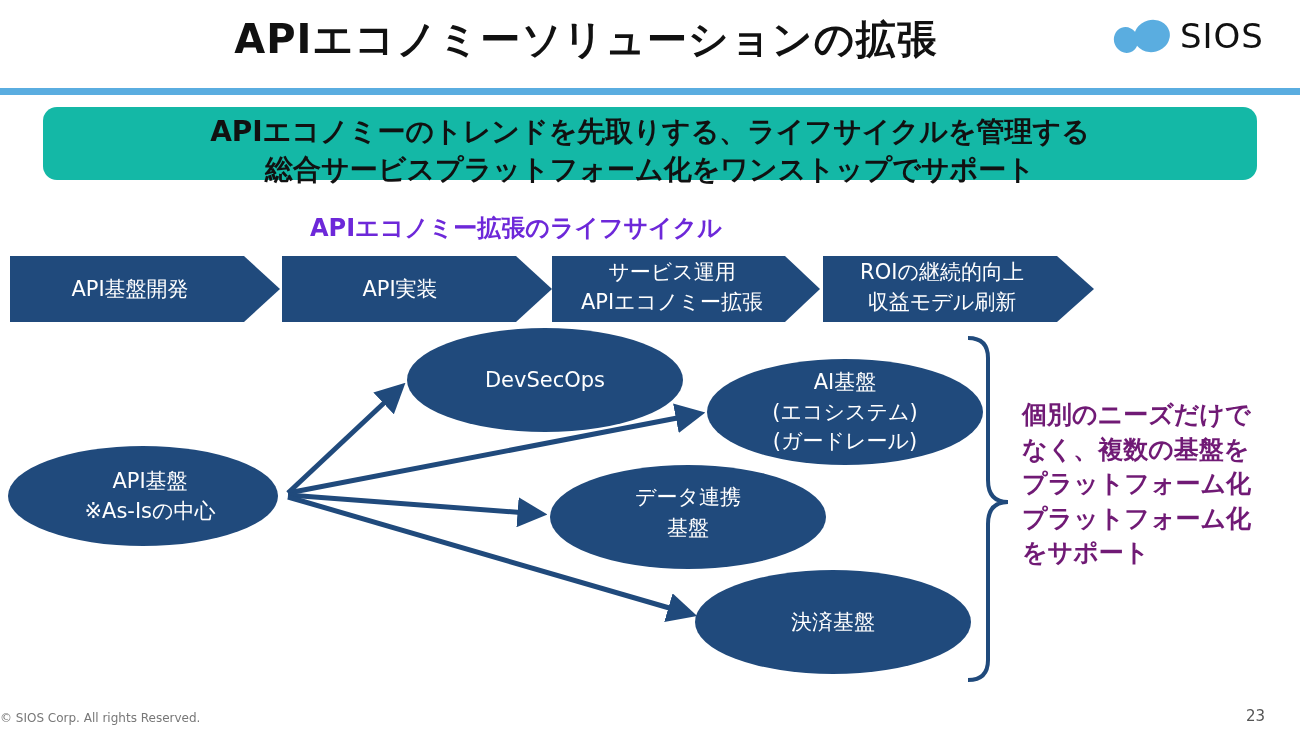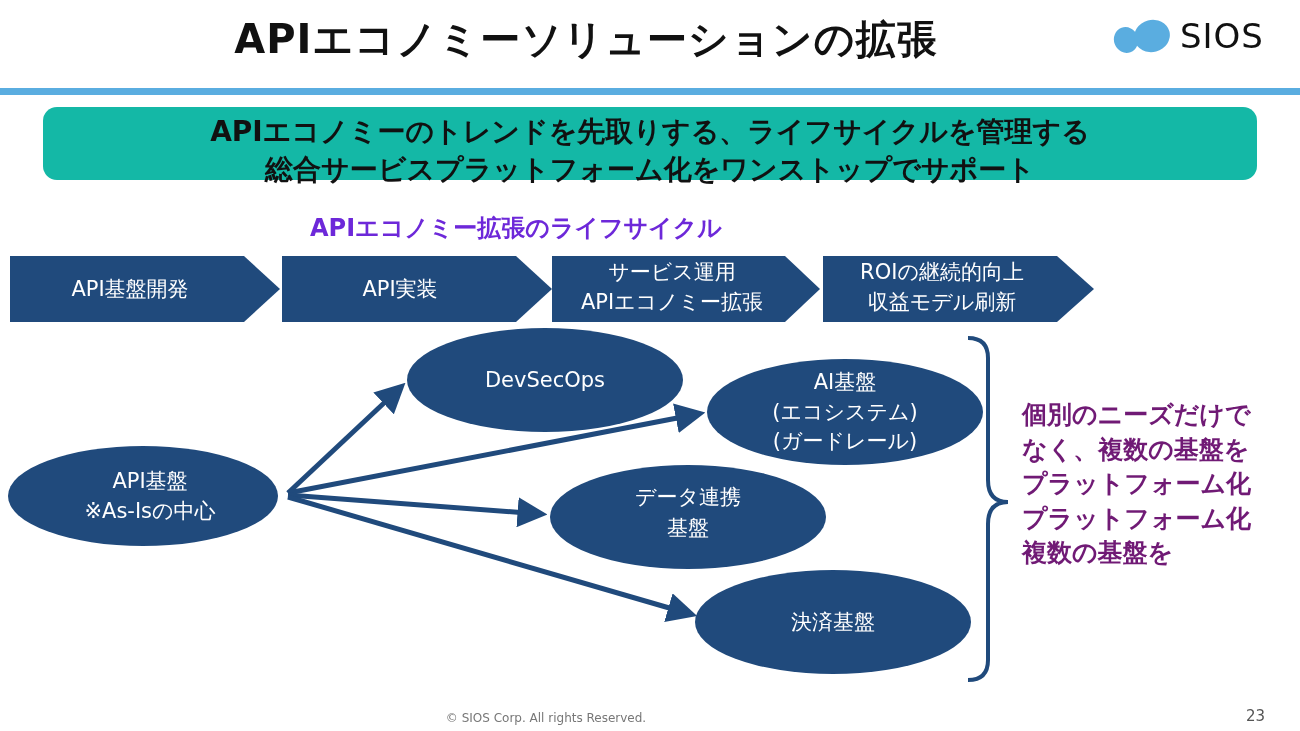--- a/index.html
+++ b/index.html
@@ -9,21 +9,21 @@
   .logo-text { position:absolute; left:70px; top:0; font-size:34px; color:#111; font-family:"DejaVu Sans", sans-serif; letter-spacing:1px; }
   .rule { position:absolute; left:0; top:88px; width:1300px; height:7px; background:#5aade0; }
   .banner { position:absolute; left:43px; top:107px; width:1214px; height:73px; background:#14b8a6; border-radius:14px; text-align:center; }
   .banner div { font-size:28px; font-weight:bold; color:#111; line-height:38px; }
   .banner .l1 { margin-top:6px; }
   .subheading { position:absolute; left:310px; top:212px; font-size:24px; font-weight:bold; color:#6d28d9; }
   svg.diag { position:absolute; left:0; top:0; }
   .chev-label { fill:#ffffff; font-size:21px; text-anchor:middle; font-family:"DejaVu Sans", sans-serif; }
   .node-label { fill:#ffffff; font-size:21px; text-anchor:middle; font-family:"DejaVu Sans", sans-serif; }
   .note { position:absolute; left:1022px; top:398px; font-size:25px; font-weight:bold; color:#701a75; line-height:34.5px; }
-  .footer { position:absolute; left:0; top:711px; width:1092px; text-align:center; font-size:12px; color:#777; }
+  .footer { position:absolute; left:0; top:711px; width:1092px; font-size:12px; color:#777; }
   .page-num { position:absolute; left:1246px; top:707px; font-size:15px; color:#555; }
 </style>
 </head>
 <body>
 
 <div class="title">APIエコノミーソリューションの拡張</div>
 
 <div class="logo">
   <svg width="70" height="40" style="position:absolute;left:0;top:0">
     <ellipse cx="16" cy="24" rx="12" ry="13" fill="#5aade0" transform="rotate(-20 16 24)"></ellipse>
@@ -98,17 +98,17 @@
   </g>
 
   <path d="M968,338 Q988,338 988,358 L988,480 Q988,502 1008,502 Q988,502 988,524 L988,660 Q988,680 968,680" fill="none" stroke="#204a7c" stroke-width="4"></path>
 </svg>
 
 <div class="note">
   <div>個別のニーズだけで</div>
   <div>なく、複数の基盤を</div>
   <div>プラットフォーム化</div>
   <div>プラットフォーム化</div>
-  <div>複数の基盤を</div>
+  <div>をサポート</div>
 </div>
 
 <div class="footer">© SIOS Corp. All rights Reserved.</div>
 <div class="page-num">23</div>
 
 </body></html>

